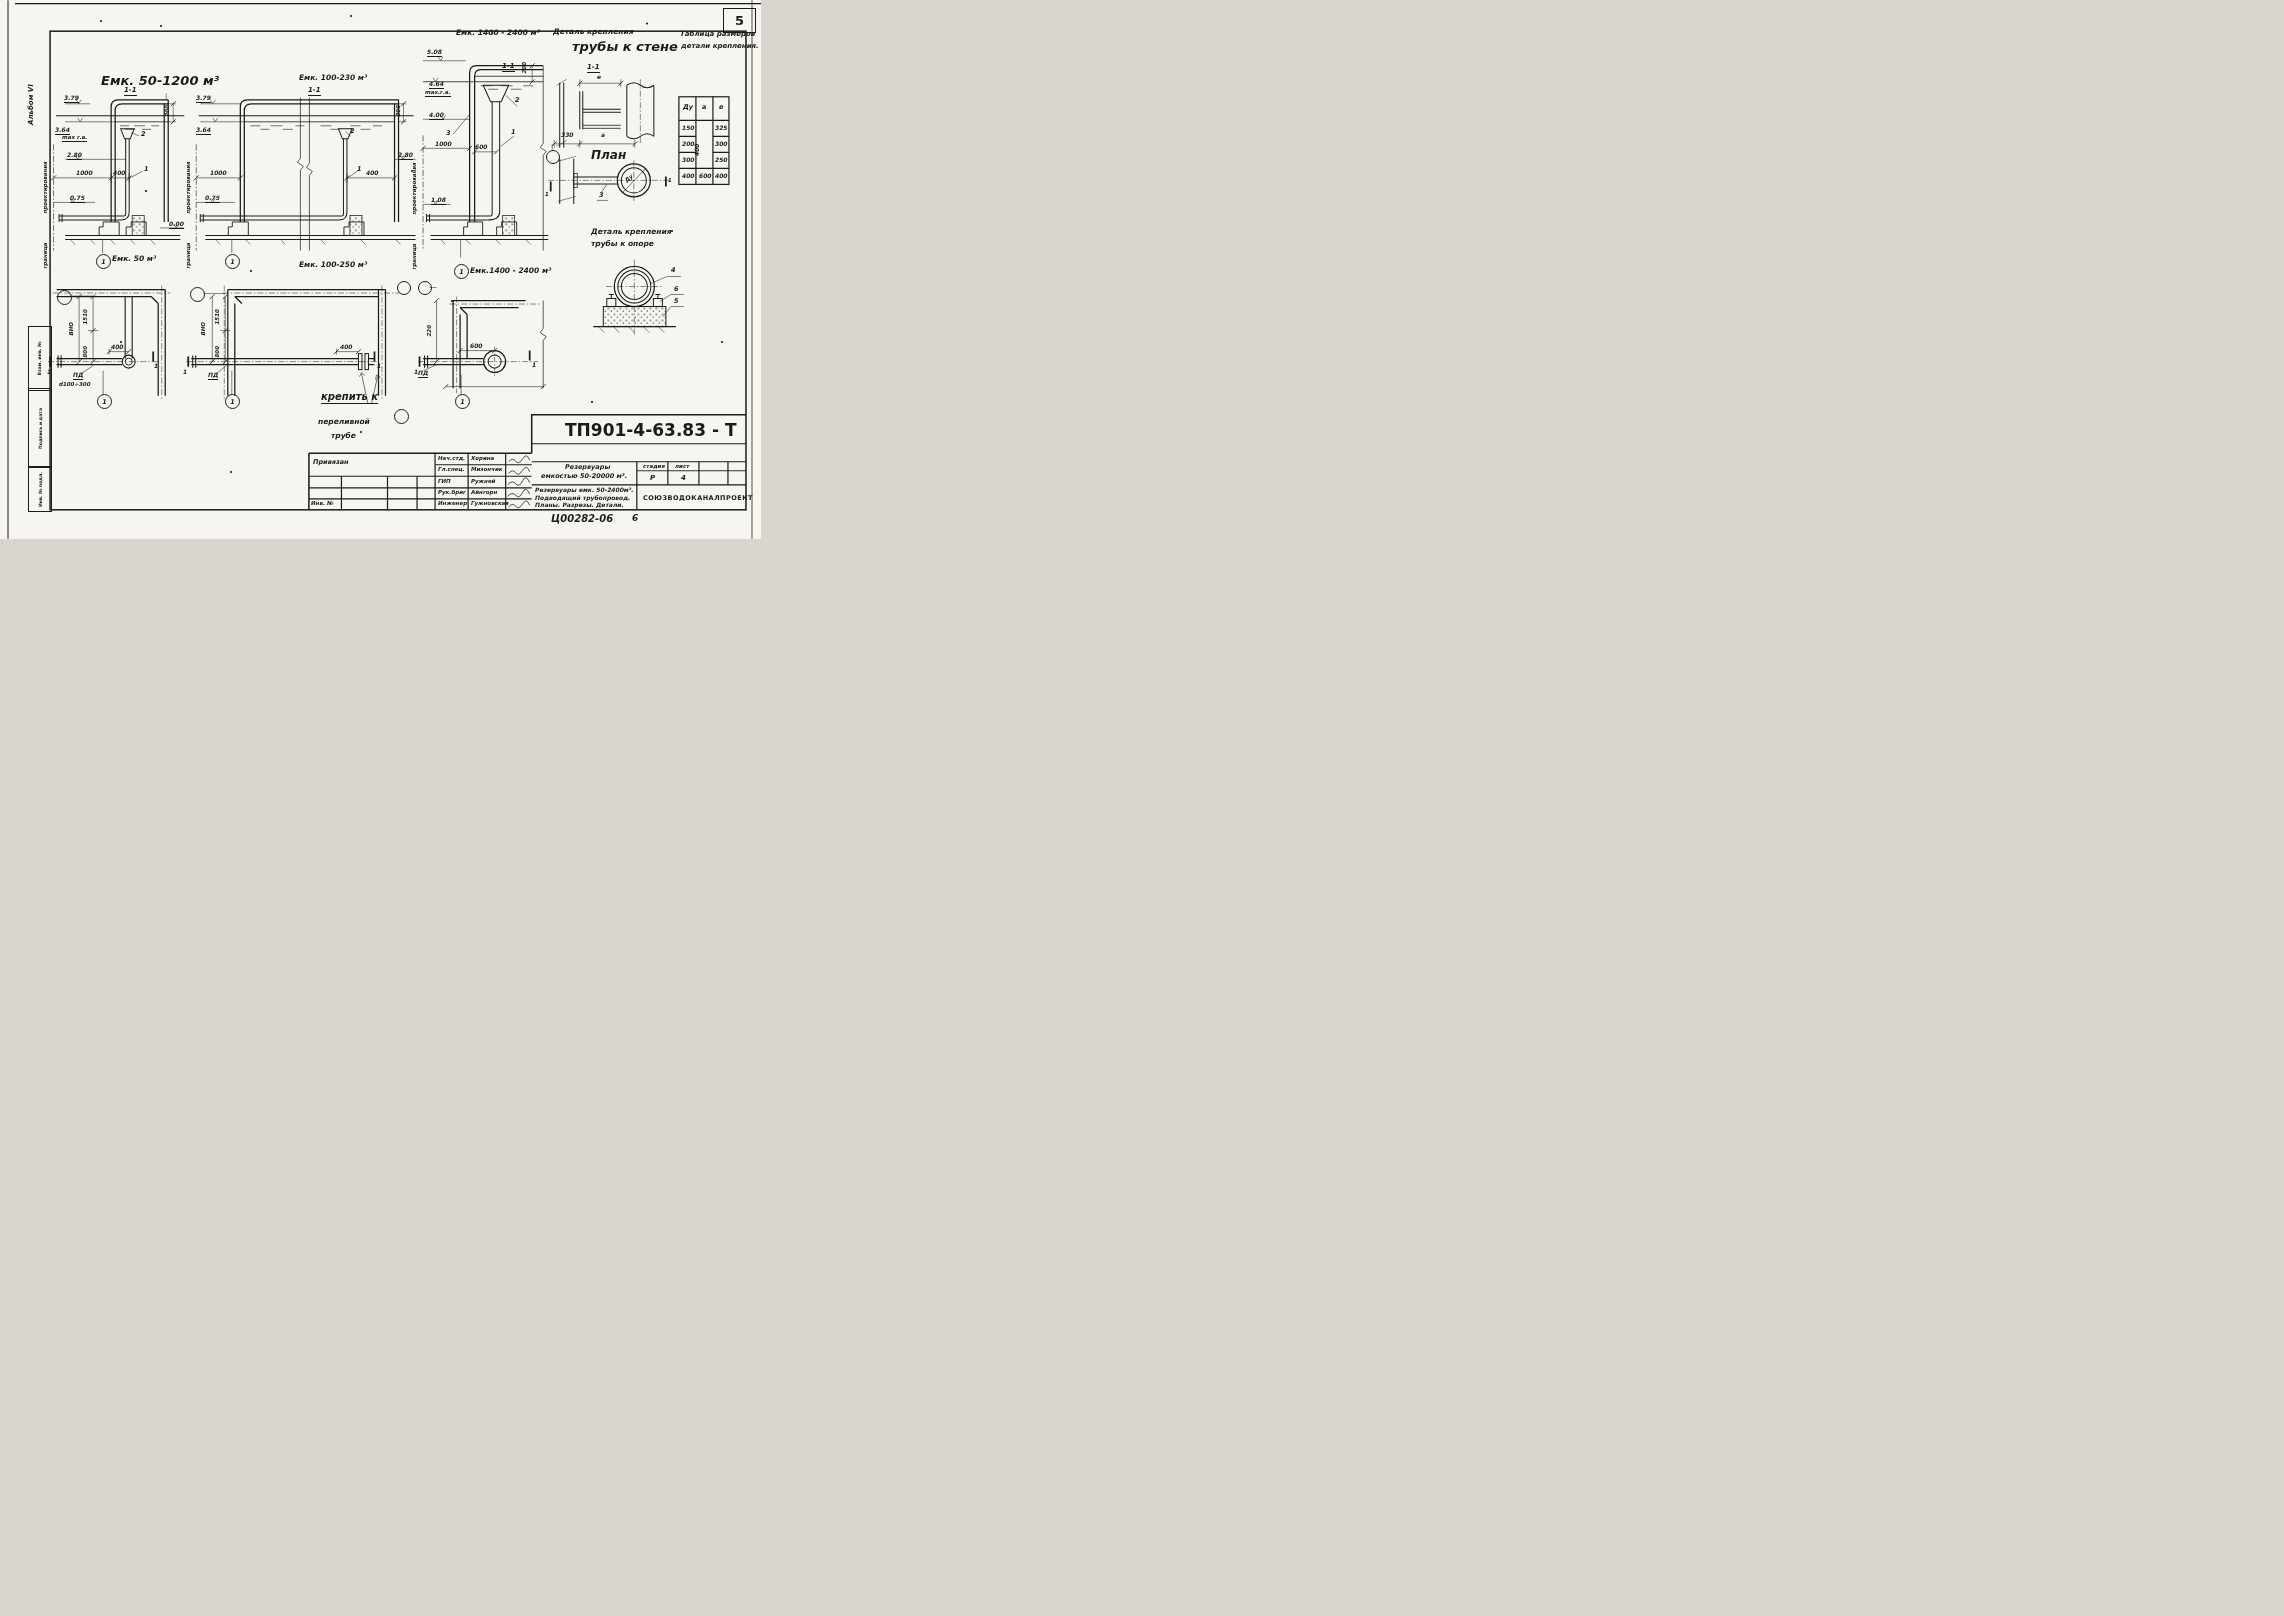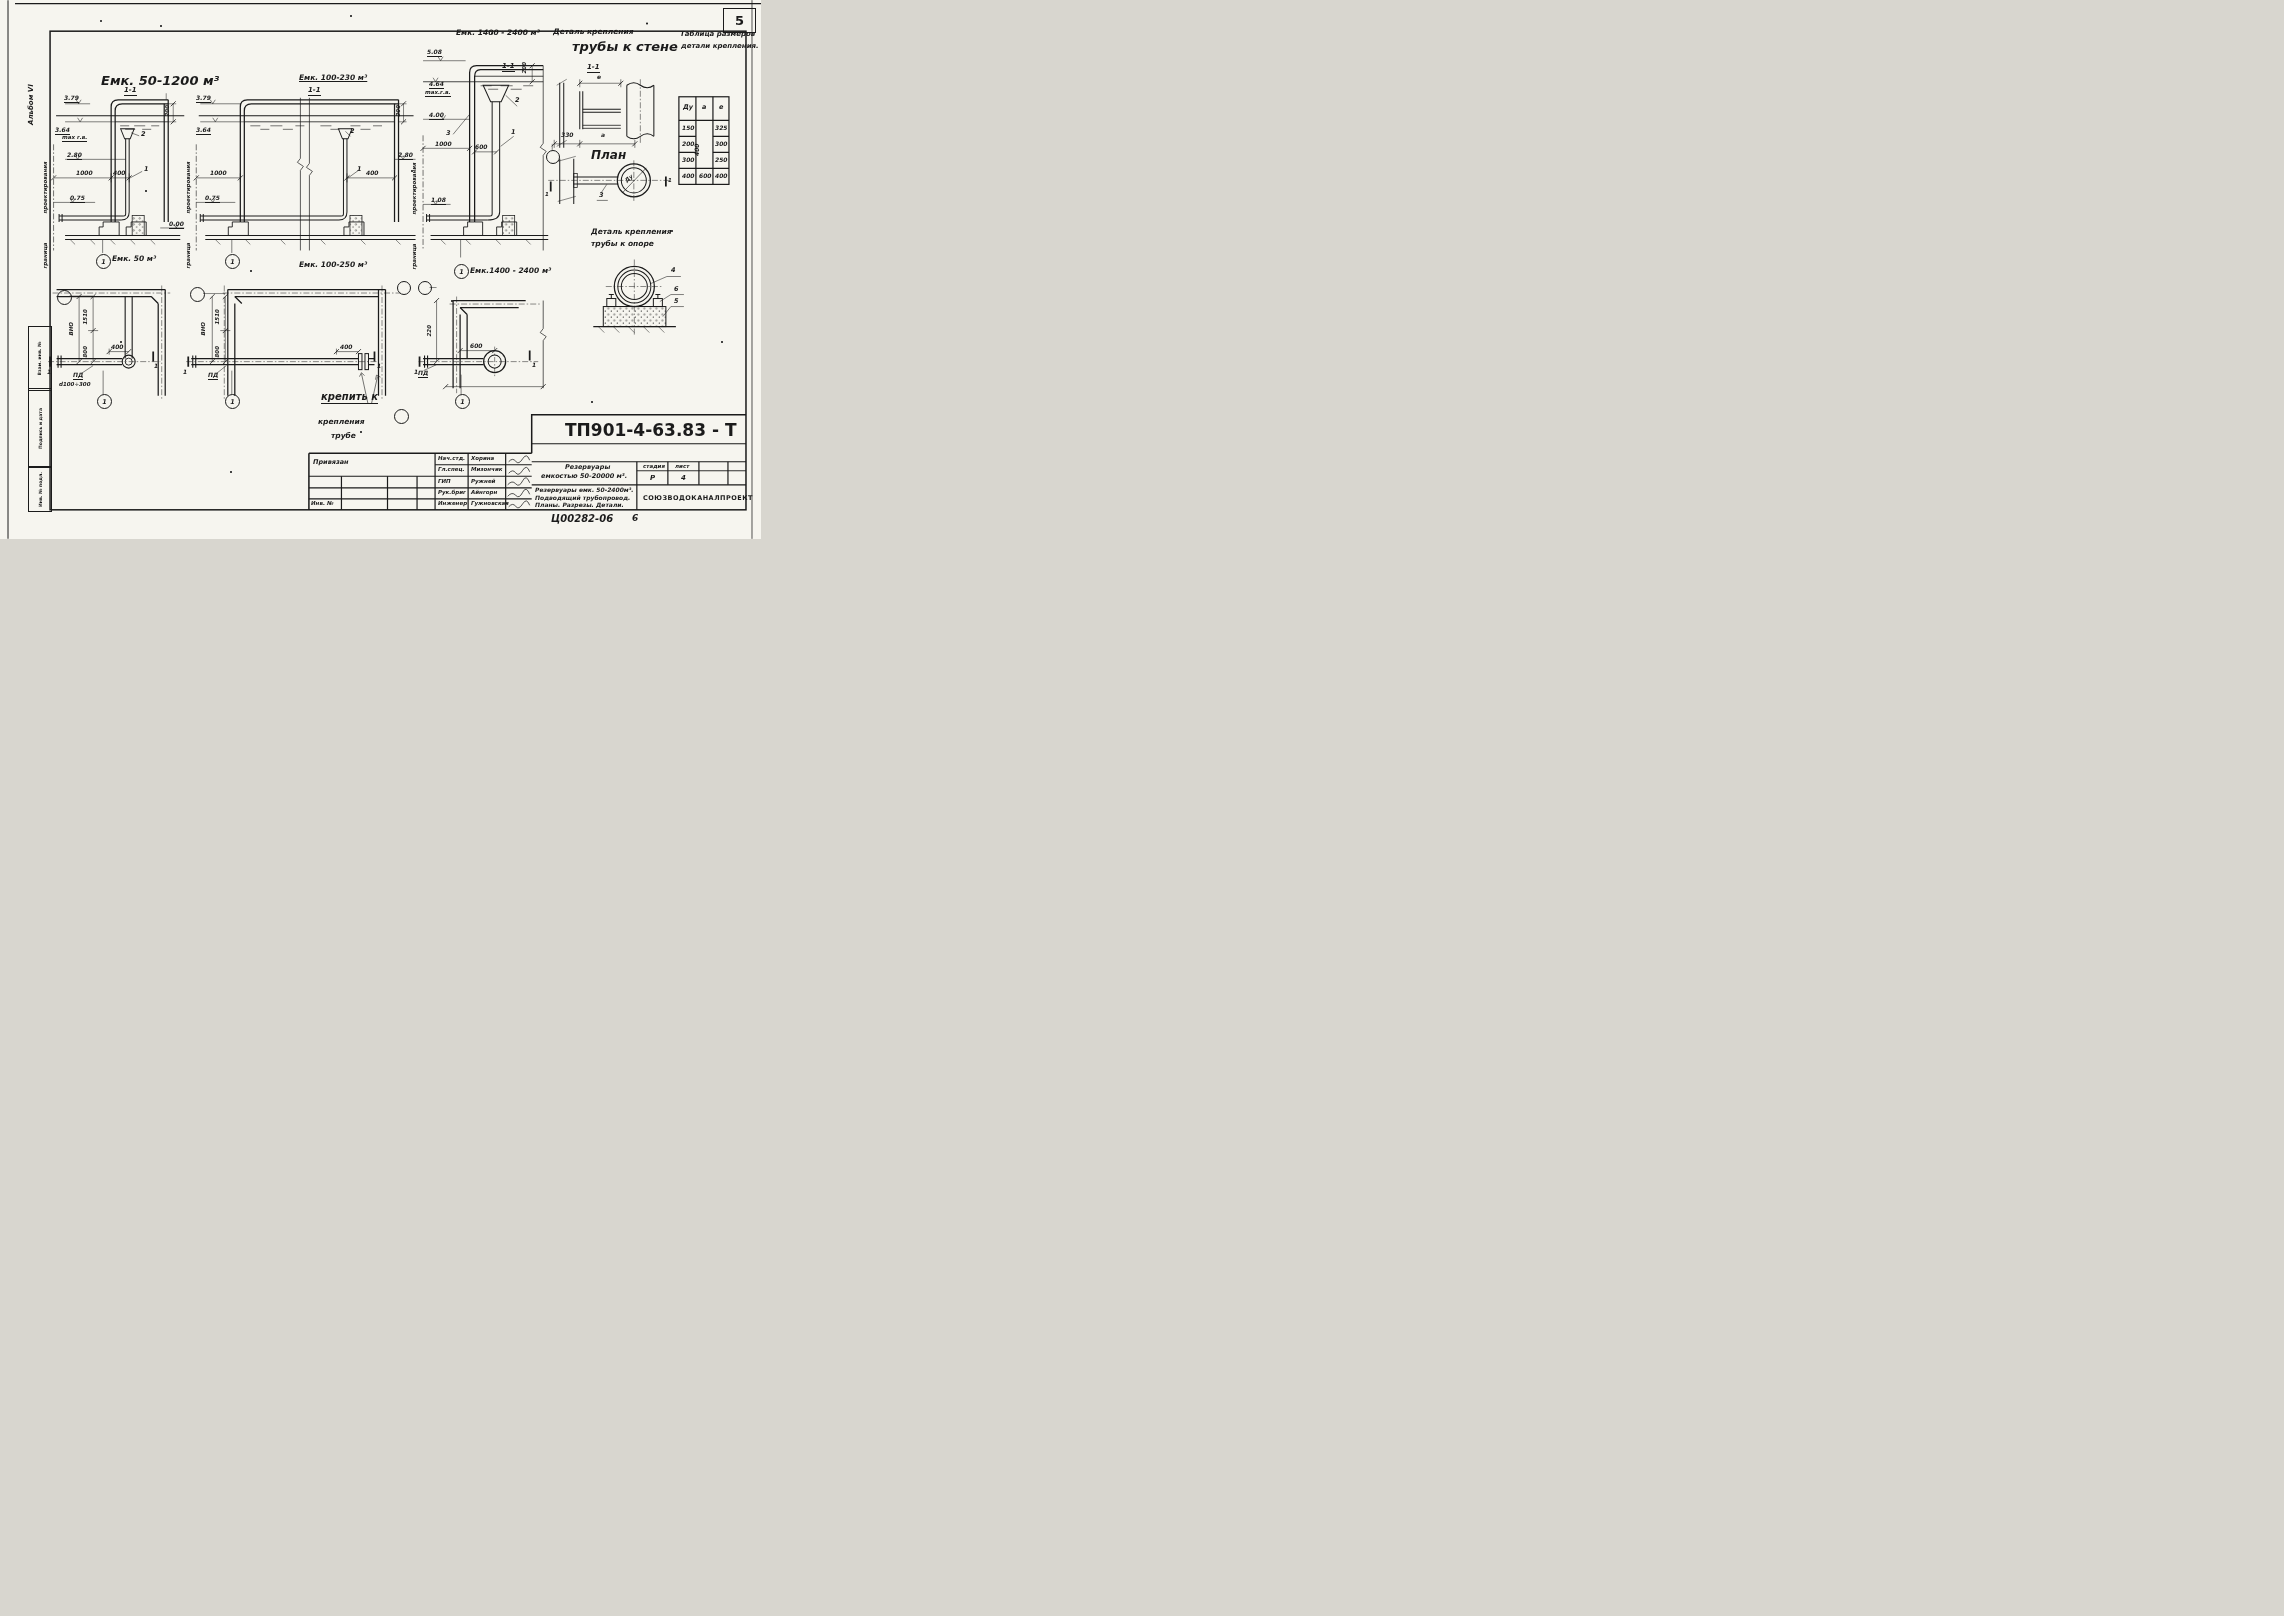--- a/index.html
+++ b/index.html
@@ -331,21 +331,21 @@
 <div class="t it" style="left:76px;top:170px;font-size:6px;">1000</div>
 <div class="t it" style="left:113px;top:170px;font-size:6px;">400</div>
 <div class="t it" style="left:144px;top:166px;font-size:6.5px;">1</div>
 <div class="t it ul" style="left:70px;top:195px;font-size:6px;">0.75</div>
 <div class="t it ul" style="left:169px;top:221px;font-size:6px;">0.00</div>
 <div class="t it rot" style="left:48px;top:208px;font-size:5.5px;">проектирования</div>
 <div class="t it rot" style="left:48px;top:263px;font-size:5.5px;">граница</div>
 <div class="bubble" style="left:96px;top:254px;">1</div>
 <div class="t it" style="left:112px;top:255px;font-size:7.5px;">Емк. 50 м³</div>
 
-<div class="t it" style="left:299px;top:74px;font-size:7.5px;text-decoration:underline;">Емк. 100-230 м³</div>
+<div class="t it" style="left:299px;top:74px;font-size:7.5px;">Емк. 100-230 м³</div>
 <div class="t it ul" style="left:308px;top:87px;font-size:7px;">1-1</div>
 <div class="t it ul" style="left:196px;top:95px;font-size:6px;">3.79</div>
 <div class="t it ul" style="left:196px;top:127px;font-size:6px;">3.64</div>
 <div class="t it rot" style="left:401px;top:111px;font-size:5.5px;">200</div>
 <div class="t it" style="left:350px;top:128px;font-size:6.5px;">2</div>
 <div class="t it ul" style="left:398px;top:152px;font-size:6px;">2.80</div>
 <div class="t it" style="left:210px;top:170px;font-size:6px;">1000</div>
 <div class="t it" style="left:366px;top:170px;font-size:6px;">400</div>
 <div class="t it" style="left:357px;top:166px;font-size:6.5px;">1</div>
 <div class="t it ul" style="left:205px;top:195px;font-size:6px;">0.75</div>
@@ -396,21 +396,21 @@
 
 <div class="circle" style="left:418px;top:281px;width:12px;height:12px;"></div>
 <div class="t it rot" style="left:432px;top:331px;font-size:5.5px;">220</div>
 <div class="t it" style="left:470px;top:343px;font-size:6px;">600</div>
 <div class="t it ul" style="left:418px;top:370px;font-size:6px;">ПД</div>
 <div class="bubble" style="left:455px;top:394px;">1</div>
 <div class="t it" style="left:414px;top:369px;font-size:6px;">1</div>
 <div class="t it" style="left:532px;top:362px;font-size:6px;">1</div>
 
 <div class="t it ul" style="left:321px;top:392px;font-size:10px;">крепить к</div>
-<div class="t it" style="left:318px;top:418px;font-size:7.5px;">крепления</div>
+<div class="t it" style="left:318px;top:418px;font-size:7.5px;">переливной</div>
 <div class="t it" style="left:331px;top:432px;font-size:7.5px;">трубе</div>
 <div class="circle" style="left:394px;top:409px;width:13px;height:13px;"></div>
 
 <div class="t it" style="left:553px;top:28px;font-size:7.5px;">Деталь крепления</div>
 <div class="t it" style="left:572px;top:40px;font-size:13px;">трубы к стене</div>
 <div class="t it ul" style="left:587px;top:64px;font-size:7px;">1-1</div>
 <div class="t it" style="left:597px;top:74px;font-size:6px;">е</div>
 <div class="t it" style="left:561px;top:132px;font-size:6px;">330</div>
 <div class="t it" style="left:601px;top:132px;font-size:6px;">а</div>
 <div class="circle" style="left:546px;top:150px;width:12px;height:12px;"></div>

